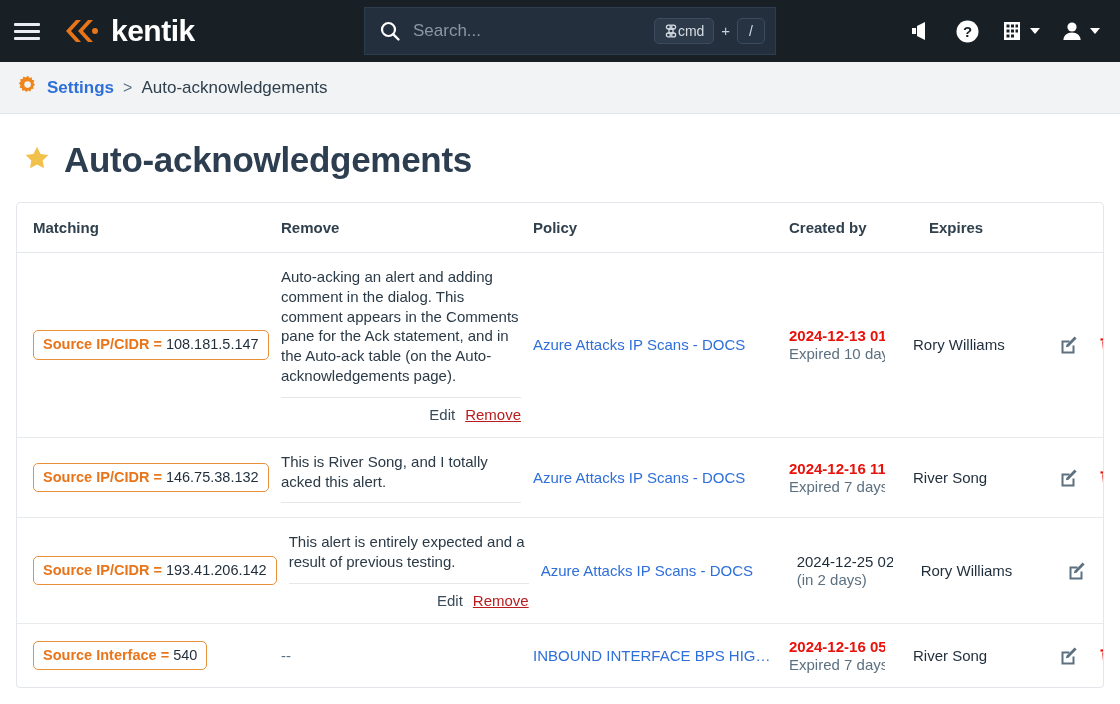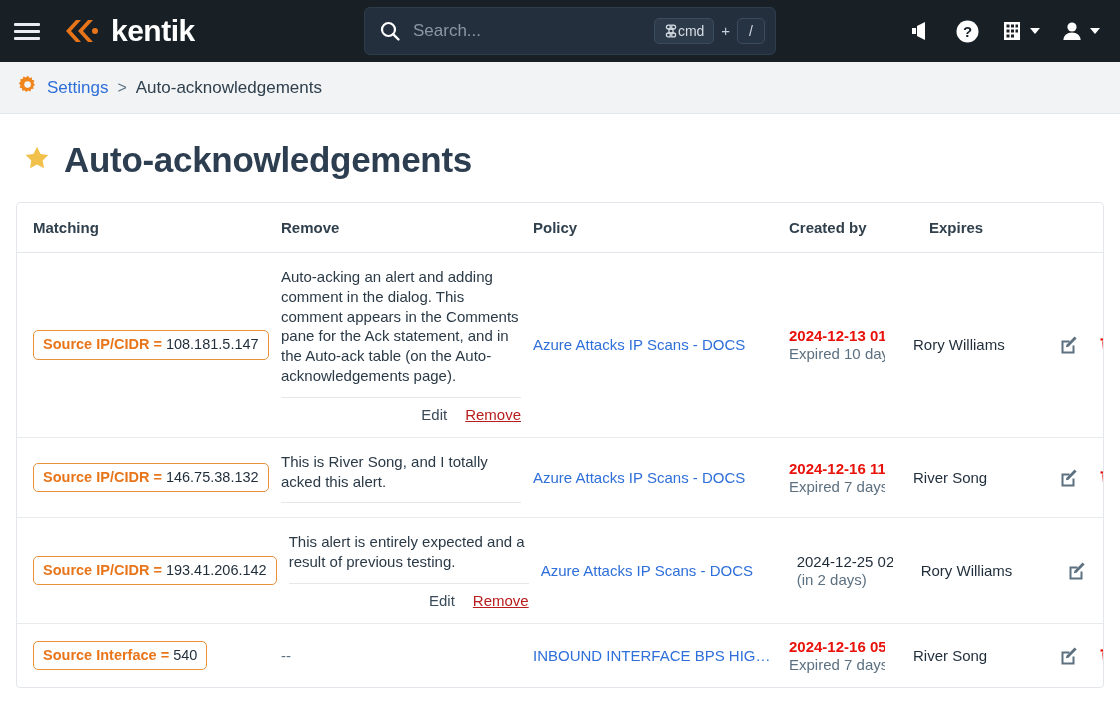--- a/index.html
+++ b/index.html
@@ -31,21 +31,21 @@
   .brand { display: flex; align-items: center; gap: 9px; cursor: pointer; }
   .brand-mark { display: flex; align-items: center; }
   .brand-name {
     color: #ffffff; font-size: 30px; font-weight: bold;
     letter-spacing: -0.5px;
   }
   .search-wrap {
     position: absolute; left: 364px; top: 7px;
     width: 412px; height: 48px;
     background: #232f3c; border: 1px solid #2e3d4d;
-    border-radius: 6px;
+    border-radius: 0;
     display: flex; align-items: center; padding: 0 10px 0 14px;
     cursor: text;
   }
   .search-icon { flex: 0 0 auto; display: flex; align-items: center; margin-right: 12px; }
   .search-input {
     flex: 1 1 auto; background: transparent; border: none; outline: none;
     color: #ffffff; font-size: 17px; font-family: "Liberation Sans", sans-serif;
   }
   .search-input::placeholder { color: #8a97a6; }
   .kbd-group { display: flex; align-items: center; gap: 7px; flex: 0 0 auto; }
@@ -68,21 +68,21 @@
     border-top: 6px solid #ffffff;
   }
 
   
   .breadcrumb {
     height: 52px; background: #f1f3f5;
     border-bottom: 1px solid #e2e6ea;
     display: flex; align-items: center; gap: 9px; padding: 0 18px;
     font-size: 17px;
   }
-  .crumb-link { color: #2e6fd9; font-weight: normal; cursor: pointer; }
+  .crumb-link { color: #2e6fd9; font-weight: bold; cursor: pointer; }
   .crumb-sep { color: #5c7080; font-size: 16px; }
   .crumb-current { color: #30404d; }
 
   
   .page-head {
     display: flex; align-items: center; gap: 14px;
     padding: 26px 0 22px 24px;
   }
   .page-title {
     font-size: 35px; font-weight: bold; color: #2c3e50; letter-spacing: -0.3px;
@@ -129,21 +129,21 @@
   .tag-sub { color: #7a8794; }
 
   
   .comment-block { display: flex; flex-direction: column; width: 100%; }
   .comment-text { font-size: 15px; color: #2b3a47; line-height: 1.32; }
   .comment-empty { color: #5c7080; font-size: 15px; }
   .comment-divider {
     border-top: 1px solid #e4e8eb; margin: 11px 0 0 0; width: 100%;
   }
   .comment-actions {
-    display: flex; justify-content: flex-end; gap: 18px; margin-top: 8px;
+    display: flex; justify-content: flex-end; gap: 10px; margin-top: 8px;
   }
   .lnk-edit { color: #394b59; font-size: 15px; cursor: pointer; }
   .lnk-remove { color: #b91c1c; font-size: 15px; cursor: pointer; text-decoration: underline; }
 
   
   .policy-link {
     color: #2e6fd9; font-size: 15px; cursor: pointer;
     white-space: nowrap; overflow: hidden; text-overflow: ellipsis;
     max-width: 240px; display: block;
   }

